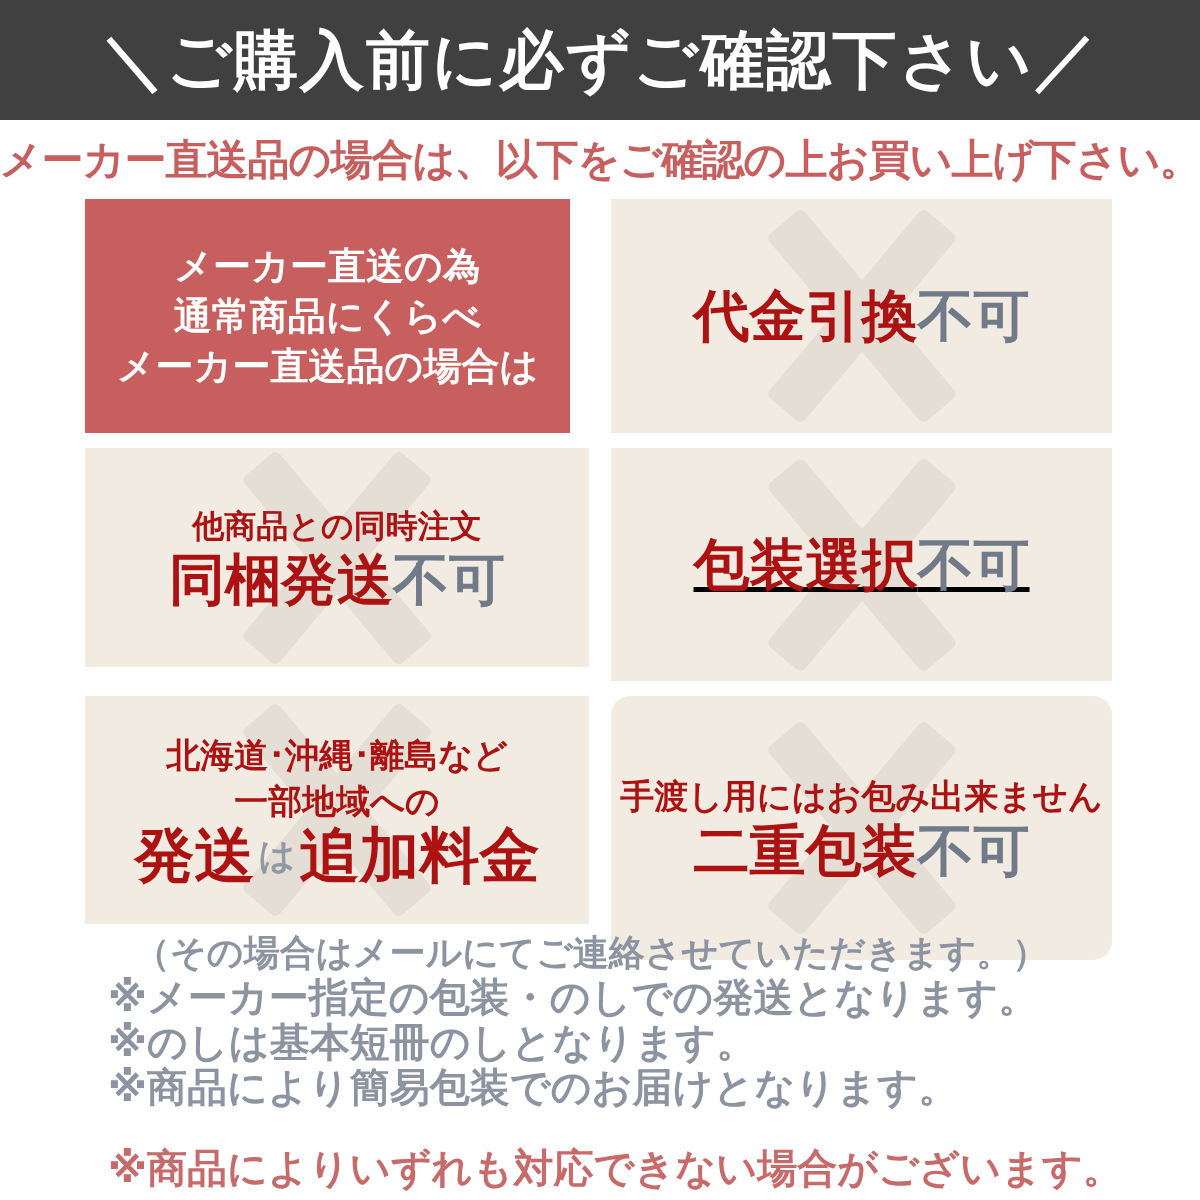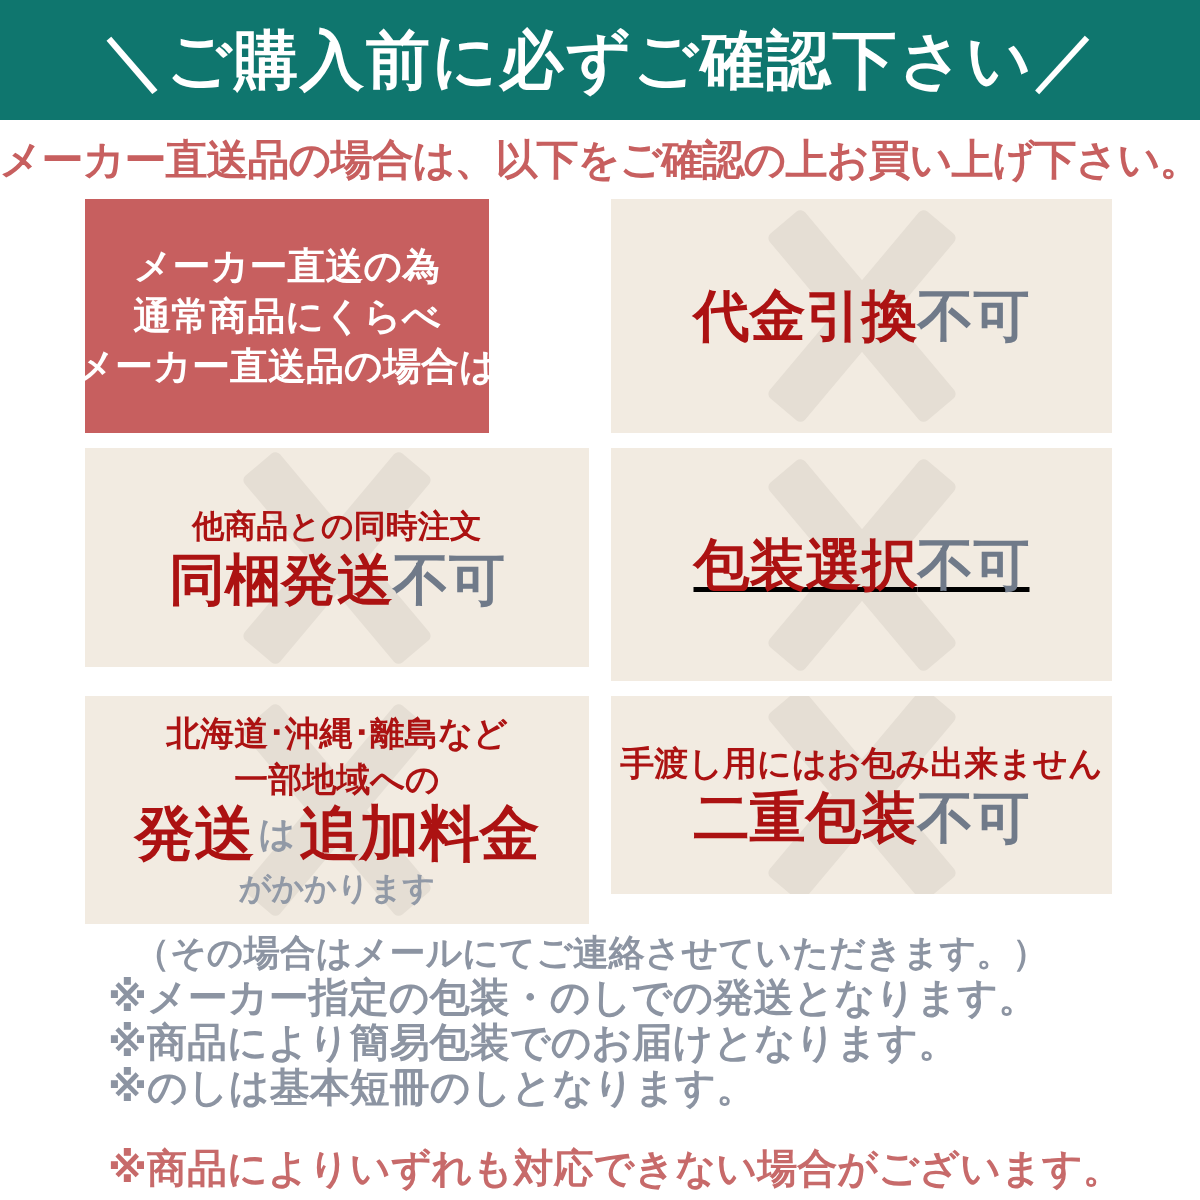--- a/index.html
+++ b/index.html
@@ -7,45 +7,45 @@
     width:1200px;height:1200px;background:#ffffff;
     font-family:"Liberation Sans","DejaVu Sans",sans-serif;
     position:relative;overflow:hidden;
     -webkit-font-smoothing:antialiased;
   }
   .abs{position:absolute;}
 
   
   .header-bar{
     left:0;top:0;width:1200px;height:120px;
-    background:#0f766e;color:#ffffff;
+    background:#404040;color:#ffffff;
     display:flex;align-items:center;justify-content:center;
     font-size:64px;font-weight:bold;letter-spacing:2px;white-space:nowrap;
   }
 
   
   .subtitle{
     left:0;top:128px;width:1200px;height:64px;
     display:flex;align-items:center;justify-content:center;
     color:#C75F5F;font-size:42px;font-weight:bold;letter-spacing:-1px;white-space:nowrap;
   }
 
   
   .box{
     display:flex;flex-direction:column;align-items:center;justify-content:center;
     overflow:hidden;
   }
   .box-red{background:#C75F5F;color:#ffffff;}
   .box-beige{background:#F2EBE1;}
-  .b1{left:85px;top:199px;width:404px;height:234px;}
+  .b1{left:85px;top:199px;width:485px;height:234px;}
   .b2{left:611px;top:199px;width:501px;height:234px;}
   .b3{left:85px;top:448px;width:504px;height:219px;}
   .b4{left:611px;top:448px;width:501px;height:233px;text-decoration:underline;}
   .b5{left:85px;top:696px;width:504px;height:228px;align-items:center;}
-  .b6{left:611px;top:696px;width:501px;height:198px;}
+  .b6{left:611px;top:696px;width:501px;height:264px;border-radius:19px;}
 
   .box .content{position:relative;z-index:1;display:flex;flex-direction:column;align-items:center;}
 
   .redbox-line{font-size:38px;font-weight:bold;line-height:50px;white-space:nowrap;}
 
   .crimson{color:#AC1212;}
   .gray-big{color:#707A89;}
   .gray-soft{color:#9199A6;}
   .big-line{font-size:56px;font-weight:bold;line-height:64px;white-space:nowrap;display:flex;align-items:center;}
   .small-note{font-size:32px;font-weight:bold;line-height:44px;white-space:nowrap;}
@@ -138,37 +138,36 @@
     <div class="xbar xbar-2"></div>
   </div>
   <div class="content">
     <div class="mid-note crimson">北海道･沖縄･離島など</div>
     <div class="mid-note crimson">一部地域への</div>
     <div class="big-line">
       <span class="huge crimson">発送</span>
       <span class="particle gray-soft">は</span>
       <span class="huge crimson">追加料金</span>
     </div>
-    <div class="small-note gray-soft">がかかります</div>
   </div>
 </div>
 
 <div class="abs box box-beige b6">
   <div class="xmark">
     <div class="xbar xbar-1"></div>
     <div class="xbar xbar-2"></div>
   </div>
   <div class="content">
     <div class="mid-note crimson">手渡し用にはお包み出来ません</div>
     <div class="big-line">
       <span class="crimson">二重包装</span>
       <span class="gray-big">不可</span>
     </div>
   </div>
 </div>
 
 <div class="abs footnotes">
   <div class="fn-line fn-indent">（その場合はメールにてご連絡させていただきます。）</div>
   <div class="fn-line">※メーカー指定の包装・のしでの発送となります。</div>
+  <div class="fn-line">※のしは基本短冊のしとなります。</div>
   <div class="fn-line">※商品により簡易包装でのお届けとなります。</div>
-  <div class="fn-line">※のしは基本短冊のしとなります。</div>
   <div class="fn-line fn-red">※商品によりいずれも対応できない場合がございます。</div>
 </div>
 
 </body></html>

